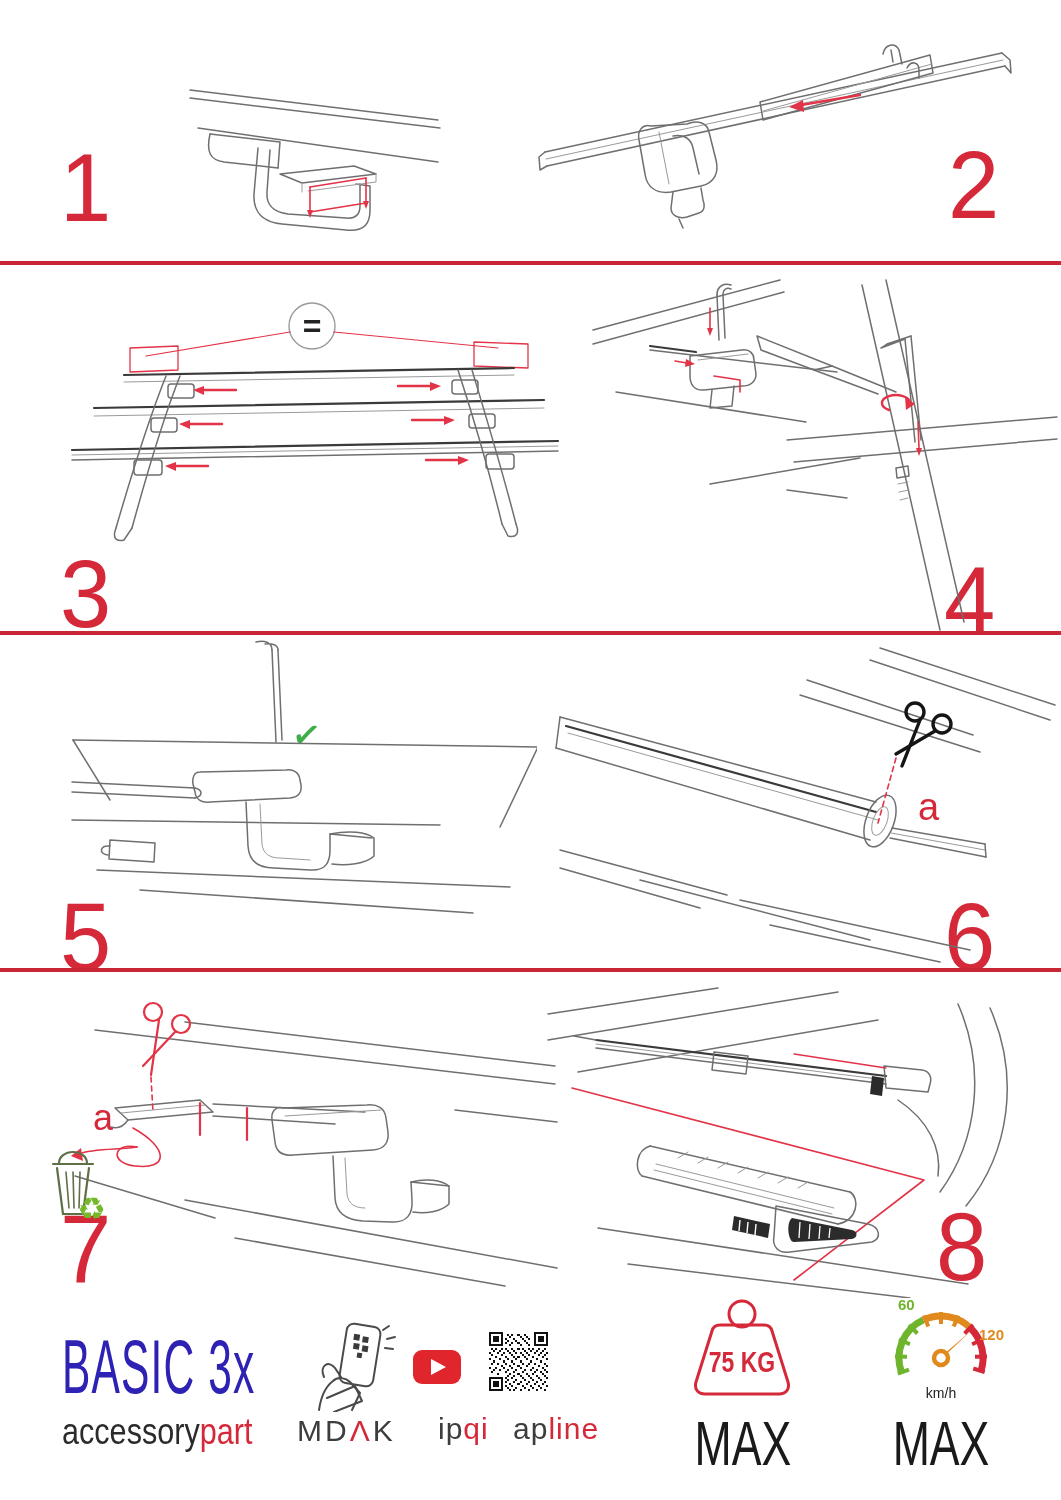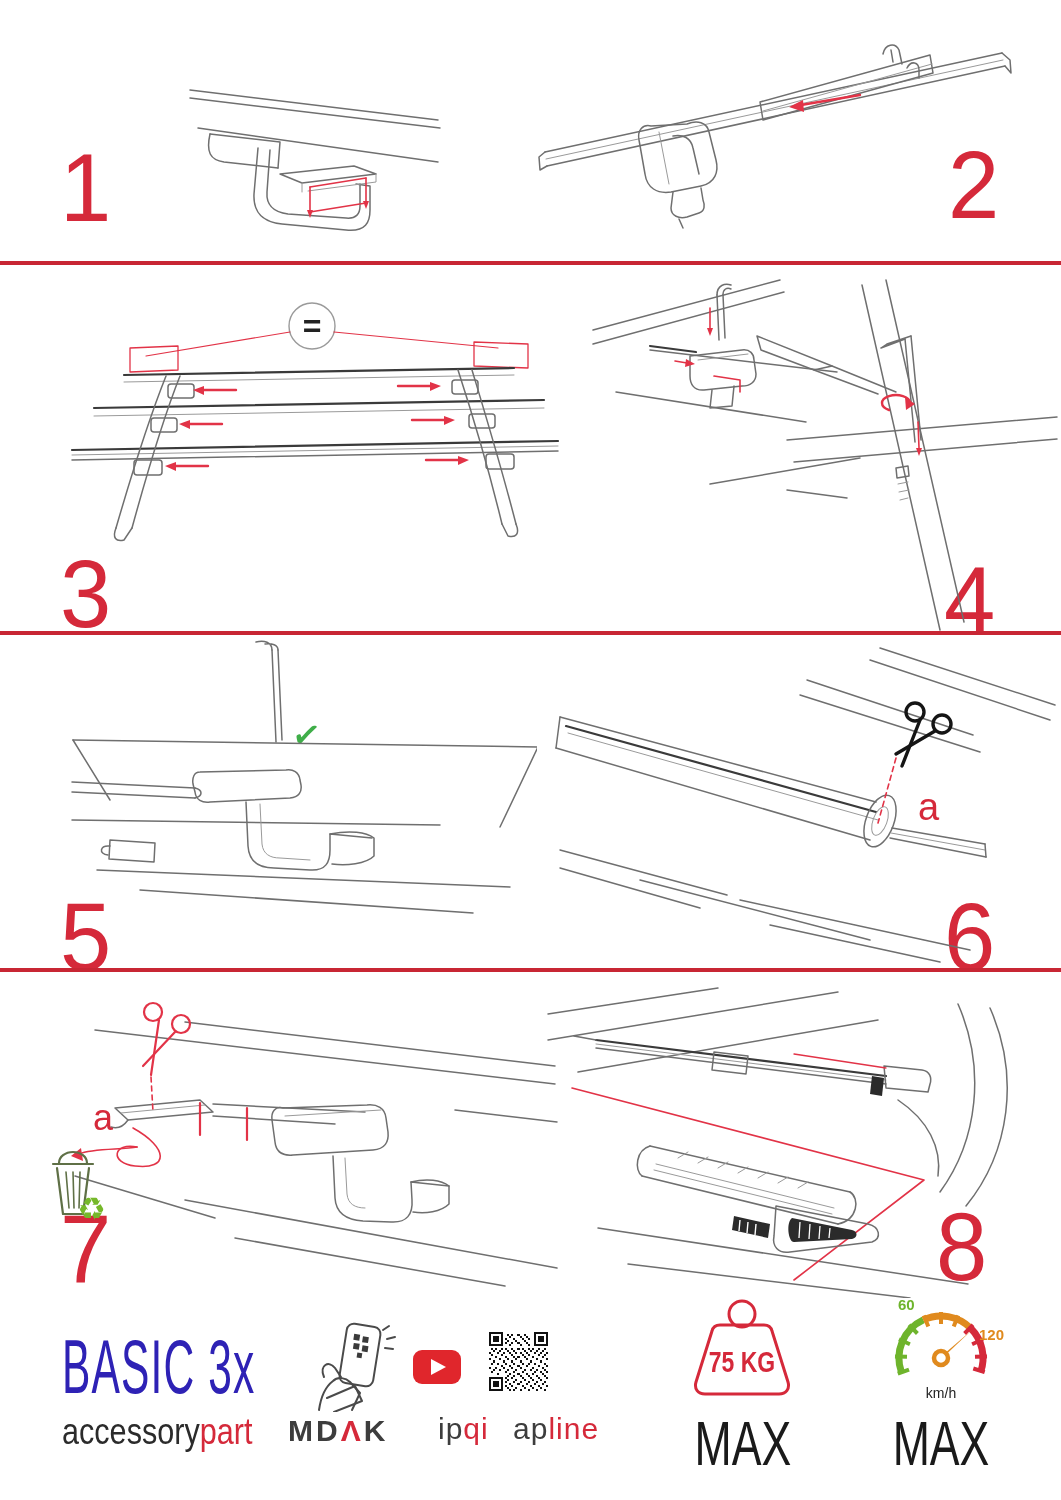--- a/index.html
+++ b/index.html
@@ -21,21 +21,21 @@
   .olv{fill:none;stroke:#5f7046;stroke-width:2.2;stroke-linecap:round;stroke-linejoin:round}
   .blk{fill:none;stroke:#151515;stroke-width:3.4;stroke-linecap:round}
   
   .logo-basic{position:absolute;left:62px;top:1329px;color:#2e22b5;font-size:76px;line-height:1;
               font-weight:400;letter-spacing:2px;transform:scale(.56,1);transform-origin:left top;white-space:nowrap}
   .brandline{position:absolute;left:62px;top:1414px;font-size:36px;line-height:1;font-weight:400;
              transform:scaleX(.85);transform-origin:left top;white-space:nowrap;color:#2b2b2b}
   .brandline .accent{color:#d5293a}
   .partner{position:absolute;font-size:30px;line-height:1;color:#3d3d3d;white-space:nowrap}
   .partner .accent{color:#d5293a}
-  .mdak{left:288px;top:1416px;font-weight:700;letter-spacing:3px}
+  .mdak{left:297px;top:1416px;font-weight:400;letter-spacing:3px}
   .ipqi{left:438px;top:1414px;letter-spacing:1px}
   .apline{left:513px;top:1414px;letter-spacing:1px}
   .maxlabel{position:absolute;top:1412px;font-size:62px;line-height:1;color:#1a1a1a;
             text-align:center;transform:scale(.72,1.02);transform-origin:center top;white-space:nowrap}
 </style>
 </head>
 <body>
 
 <div class="page">
 

